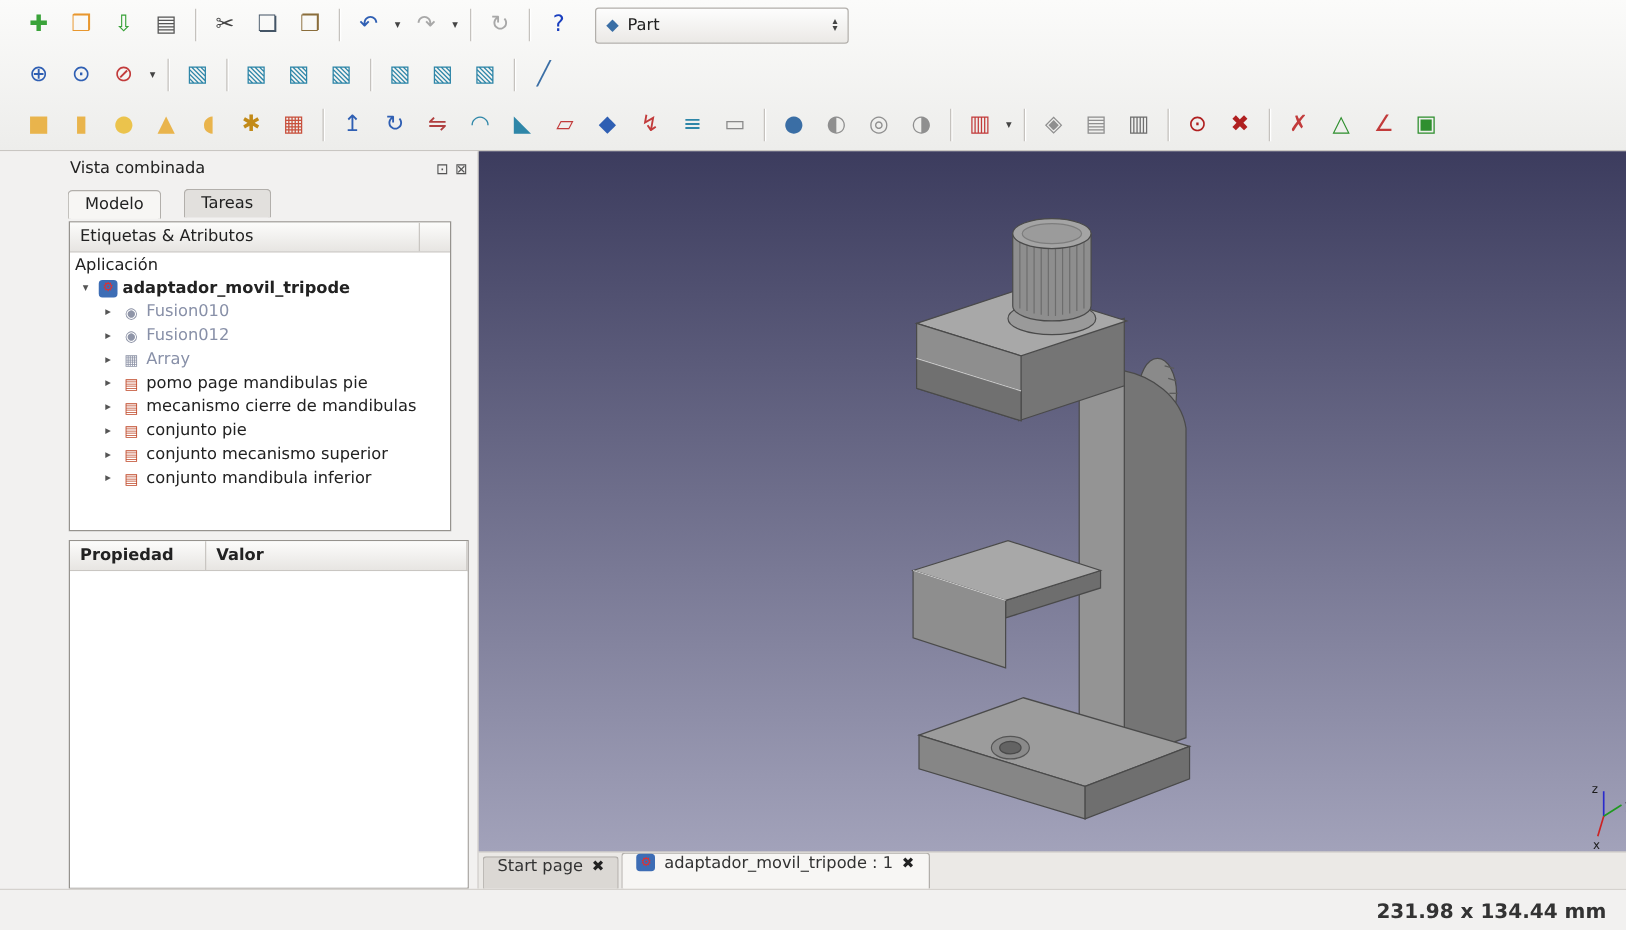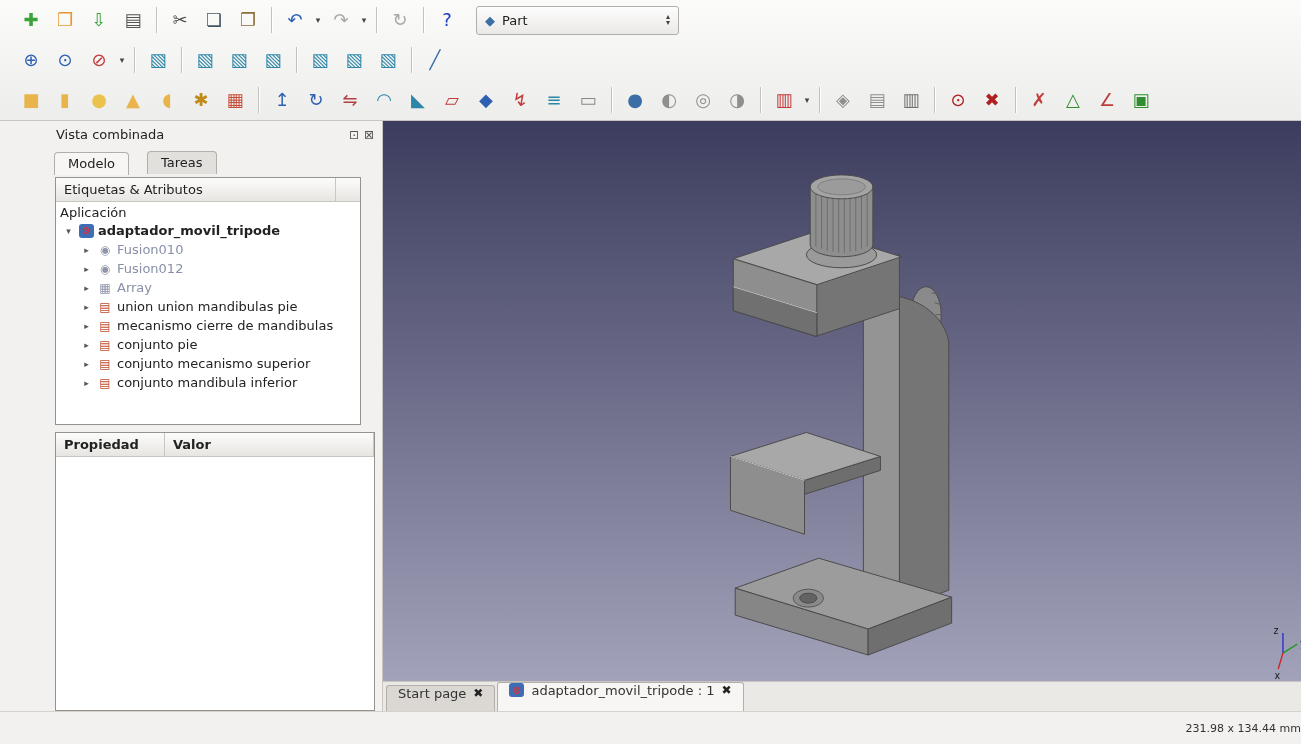--- a/index.html
+++ b/index.html
@@ -75,22 +75,22 @@
   .doc-tabs{height:29px;flex:none;background:#ebe9e6;border-top:1px solid #c9c6c2;
         display:flex;align-items:flex-end;padding-left:3px;gap:2px;}
   .dtab{display:flex;gap:7px;height:25px;padding:0 11px;font-size:13px;
         background:#dbd8d4;border:1px solid #b2afab;border-bottom:none;
         border-radius:3px 3px 0 0;color:#333;cursor:default;}
   .dtab.active{background:#f7f6f4;height:28px;}
   .dclose{font-size:12px;font-weight:bold;color:#222;}
 
   
   .statusbar{height:32px;flex:none;background:#f2f1f0;border-top:1px solid #d5d2ce;
-        display:flex;align-items:center;justify-content:flex-end;padding-right:0;
-        font-size:11px;color:#333;}
+        display:flex;align-items:center;justify-content:flex-end;padding-right:16px;
+        font-size:16px;color:#333;font-weight:bold;}
 </style>
 </head>
 <body>
 
 <div class="app">
 
   <div class="toolbars">
 
     <div class="tbar">
       <span class="tbtn" style="color: rgb(58, 163, 58);">✚</span>
@@ -220,21 +220,21 @@
           <span class="tlabel">Fusion012</span>
         </div>
         <div class="trow muted" style="padding-left:24px">
           <span class="exp" style="color: rgb(85, 85, 85);">▸</span>
           <span class="titem-icon" style="color: rgb(143, 149, 168);">▦</span>
           <span class="tlabel">Array</span>
         </div>
         <div class="trow" style="padding-left:24px">
           <span class="exp" style="color: rgb(85, 85, 85);">▸</span>
           <span class="titem-icon" style="color: rgb(192, 73, 42);">▤</span>
-          <span class="tlabel">union union mandibulas pie</span>
+          <span class="tlabel">pomo page mandibulas pie</span>
         </div>
         <div class="trow" style="padding-left:24px">
           <span class="exp" style="color: rgb(85, 85, 85);">▸</span>
           <span class="titem-icon" style="color: rgb(192, 73, 42);">▤</span>
           <span class="tlabel">mecanismo cierre de mandibulas</span>
         </div>
         <div class="trow" style="padding-left:24px">
           <span class="exp" style="color: rgb(85, 85, 85);">▸</span>
           <span class="titem-icon" style="color: rgb(192, 73, 42);">▤</span>
           <span class="tlabel">conjunto pie</span>

